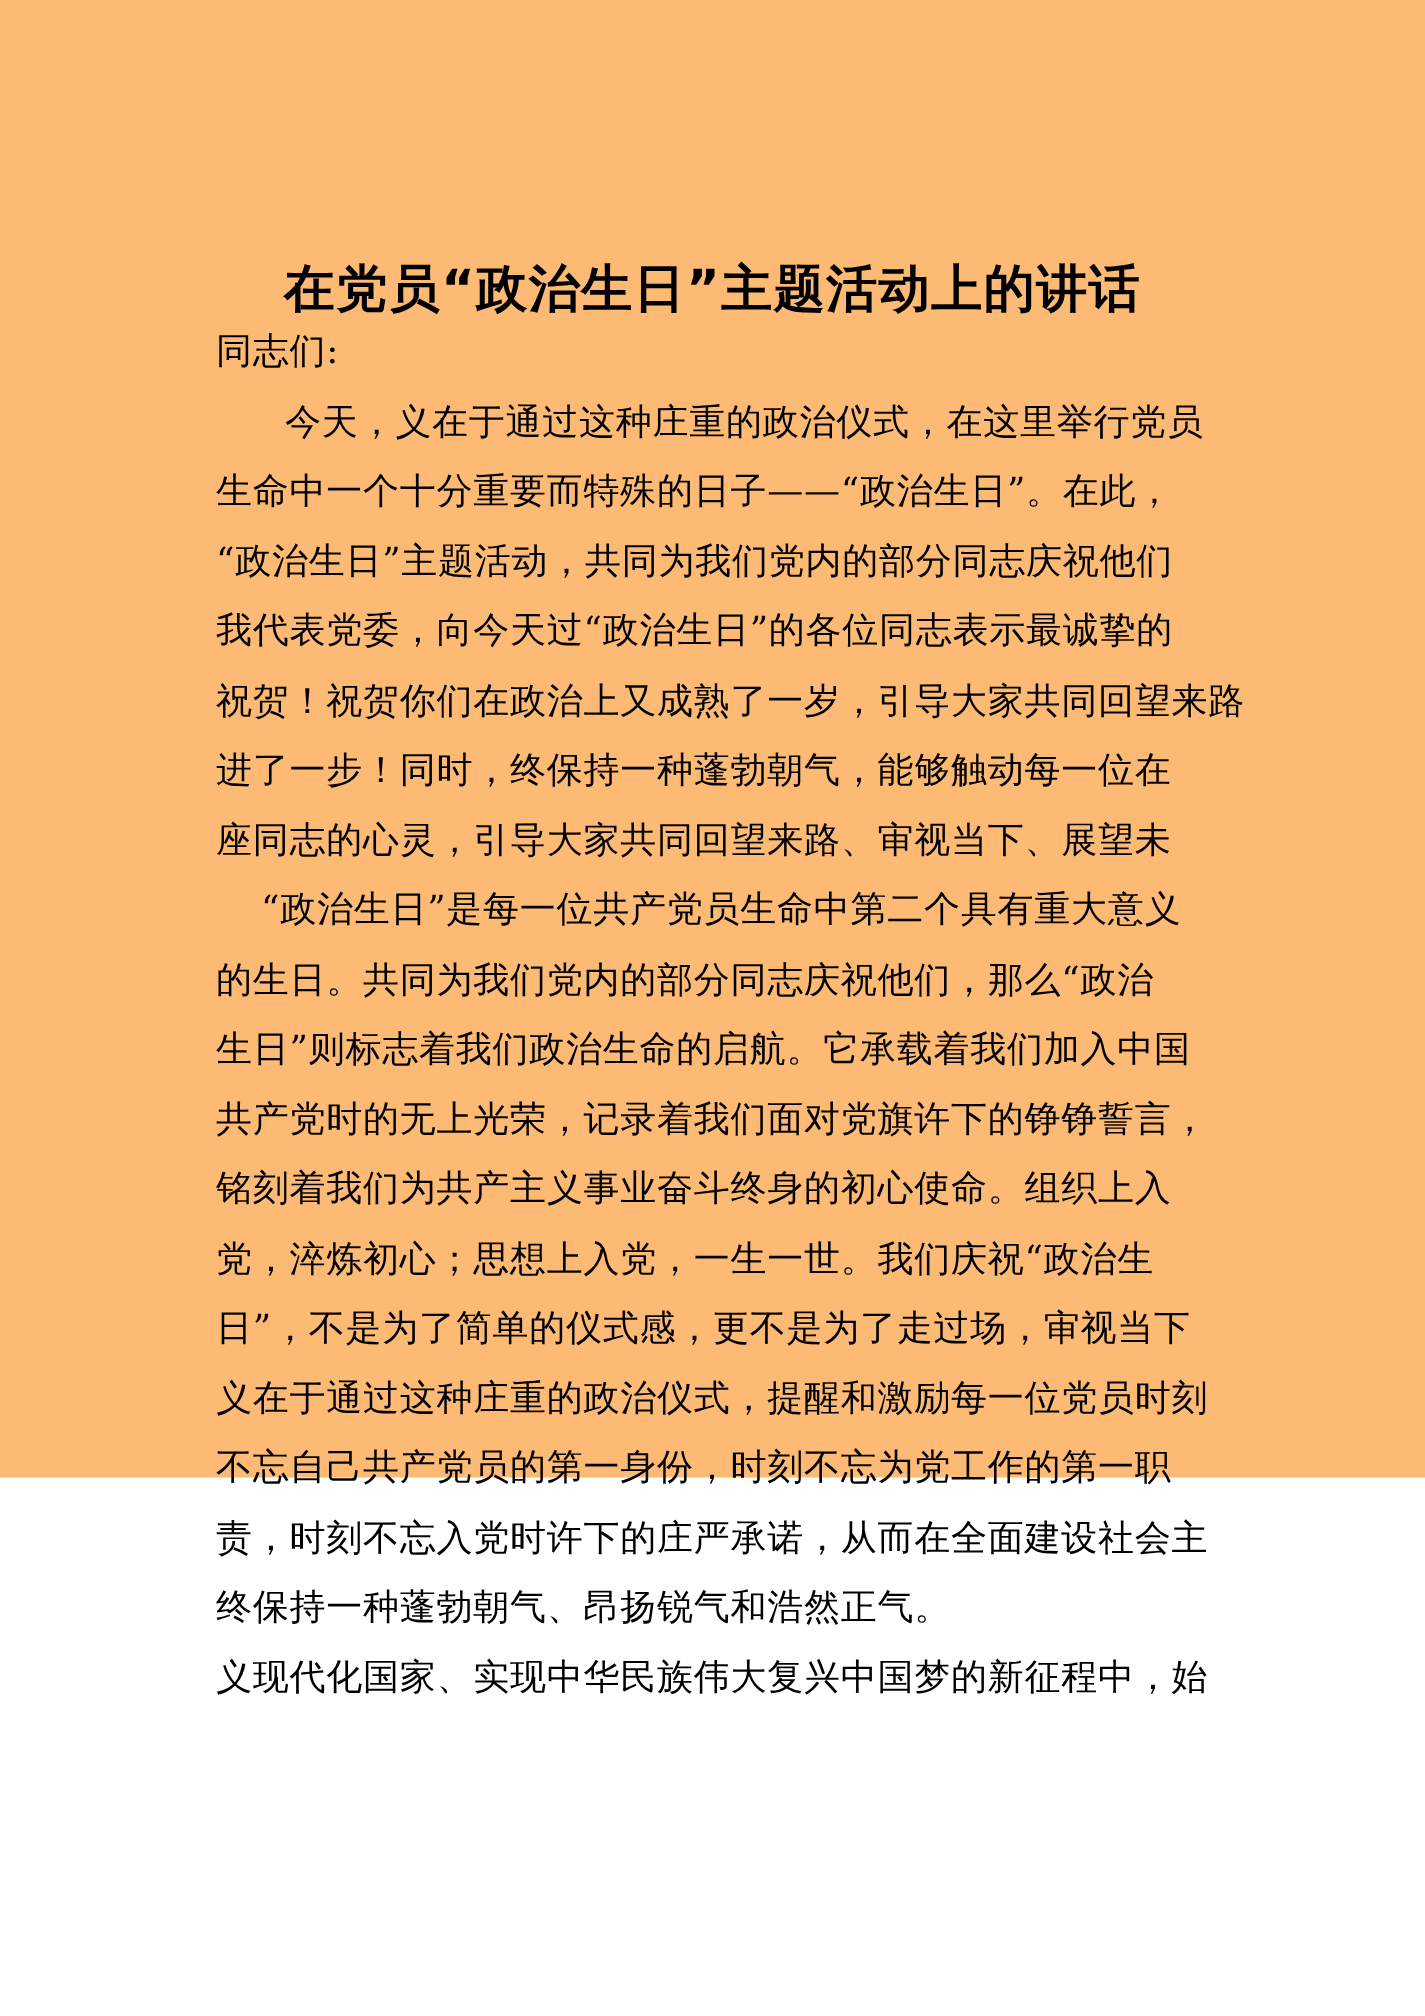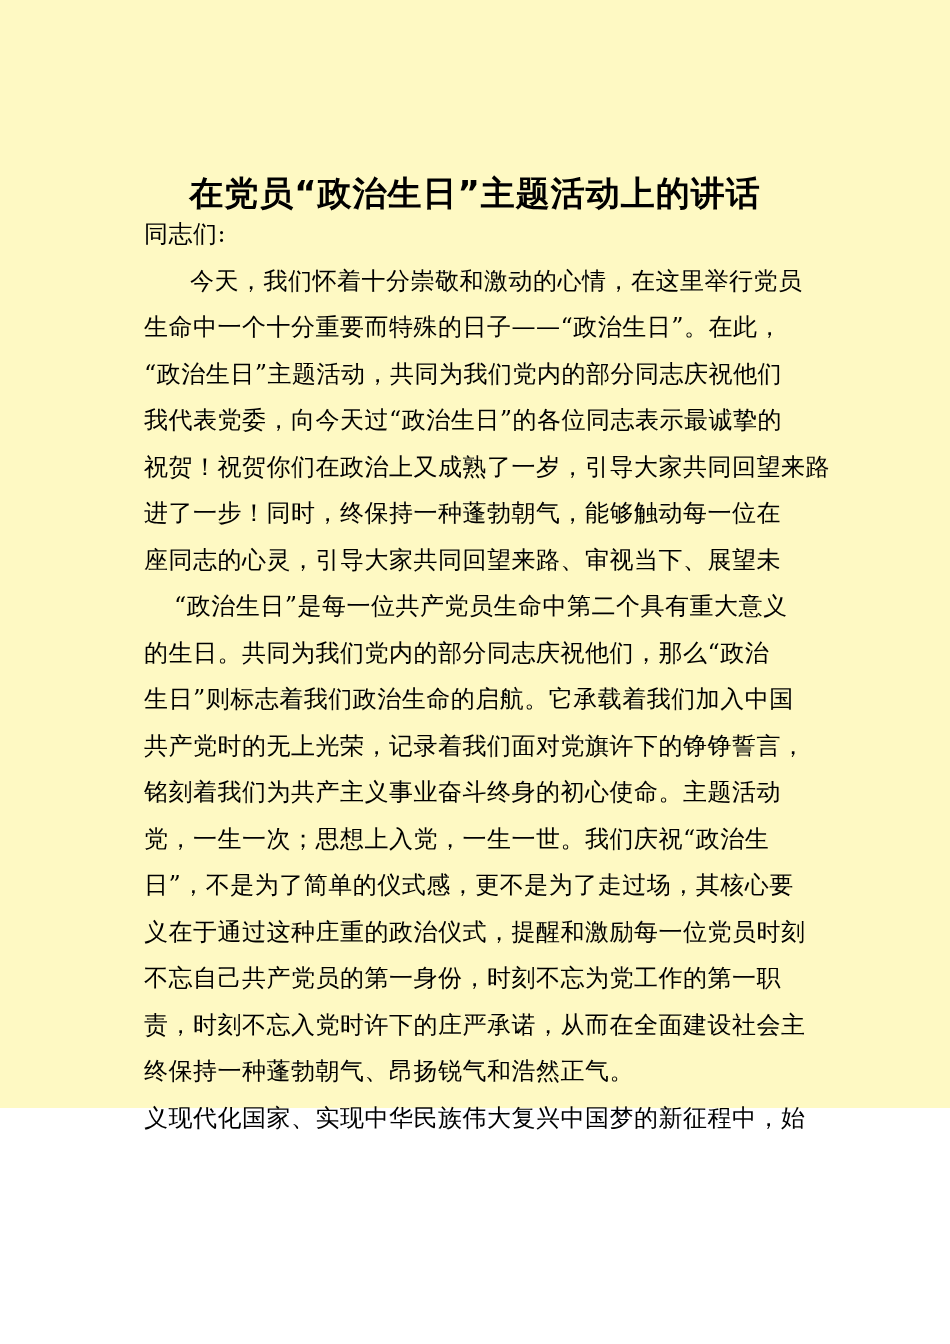--- a/index.html
+++ b/index.html
@@ -11,22 +11,22 @@
       width: 950px;
       height: 1344px;
       position: relative;
       overflow: hidden;
       font-family: "DejaVu Serif", "Liberation Serif", serif;
       color: #000000;
     }
     .page {
       position: absolute;
       left: 0; top: 0;
-      width: 950px; height: 1108px;
-      background: #fef9c3;
+      width: 950px; height: 985px;
+      background: #fdba74;
     }
     .title {
       position: absolute;
       left: 0;
       width: 950px;
       top: 168px;
       height: 50px;
       line-height: 50px;
       text-align: center;
       font-family: "DejaVu Sans", "Liberation Sans", sans-serif;
@@ -57,37 +57,37 @@
 </head>
 <body>
 
 <div class="page">
   <div class="title">在党员“政治生日”主题活动上的讲话</div>
 
   <div class="body-text">
     <span class="line">同志们:</span>
 
     <div>
-      <span class="line indent">今天，我们怀着十分崇敬和激动的心情，在这里举行党员</span>
+      <span class="line indent">今天，义在于通过这种庄重的政治仪式，在这里举行党员</span>
       <span class="line">生命中一个十分重要而特殊的日子——“政治生日”。在此，</span>
       <span class="line first-quote">“政治生日”主题活动，共同为我们党内的部分同志庆祝他们</span>
       <span class="line">我代表党委，向今天过“政治生日”的各位同志表示最诚挚的</span>
       <span class="line">祝贺！祝贺你们在政治上又成熟了一岁，引导大家共同回望来路</span>
       <span class="line">进了一步！同时，终保持一种蓬勃朝气，能够触动每一位在</span>
       <span class="line">座同志的心灵，引导大家共同回望来路、审视当下、展望未</span>
     </div>
 
     <div>
       <span class="line indent-quote">“政治生日”是每一位共产党员生命中第二个具有重大意义</span>
       <span class="line">的生日。共同为我们党内的部分同志庆祝他们，那么“政治</span>
       <span class="line">生日”则标志着我们政治生命的启航。它承载着我们加入中国</span>
       <span class="line">共产党时的无上光荣，记录着我们面对党旗许下的铮铮誓言，</span>
-      <span class="line">铭刻着我们为共产主义事业奋斗终身的初心使命。主题活动</span>
-      <span class="line">党，一生一次；思想上入党，一生一世。我们庆祝“政治生</span>
-      <span class="line">日”，不是为了简单的仪式感，更不是为了走过场，其核心要</span>
+      <span class="line">铭刻着我们为共产主义事业奋斗终身的初心使命。组织上入</span>
+      <span class="line">党，淬炼初心；思想上入党，一生一世。我们庆祝“政治生</span>
+      <span class="line">日”，不是为了简单的仪式感，更不是为了走过场，审视当下</span>
       <span class="line">义在于通过这种庄重的政治仪式，提醒和激励每一位党员时刻</span>
       <span class="line">不忘自己共产党员的第一身份，时刻不忘为党工作的第一职</span>
       <span class="line">责，时刻不忘入党时许下的庄严承诺，从而在全面建设社会主</span>
       <span class="line">终保持一种蓬勃朝气、昂扬锐气和浩然正气。</span>
       <span class="line">义现代化国家、实现中华民族伟大复兴中国梦的新征程中，始</span>
     </div>
   </div>
 </div>
 
 </body></html>

